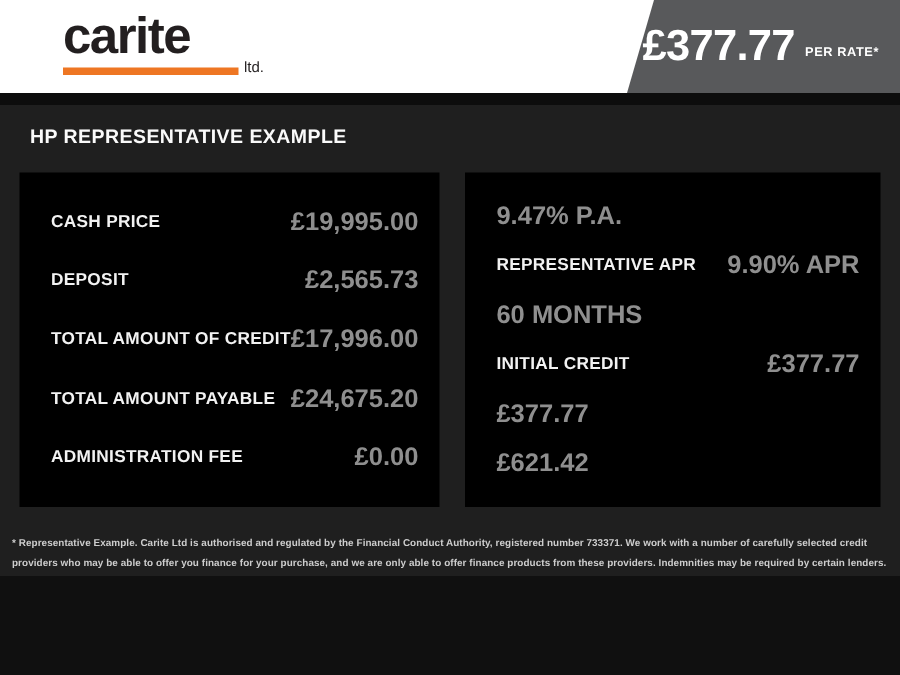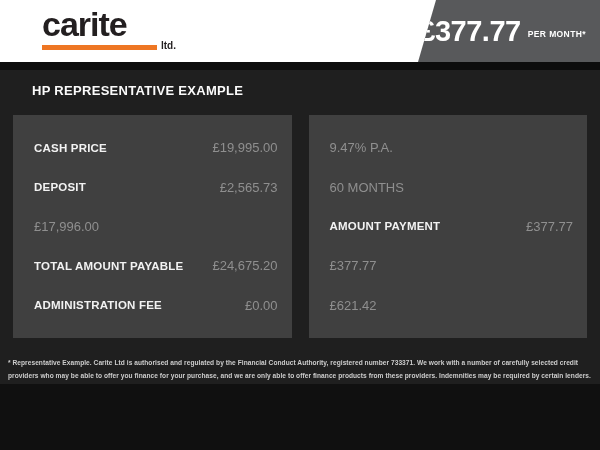--- a/index.html
+++ b/index.html
@@ -35,21 +35,21 @@
   }
   .logo-bar{
     flex:1;
     height:5px;
     background:#ee7623;
     margin-right:4px;
     margin-bottom:1px;
   }
   .logo-suffix{
     font-size:10px;
-    font-weight:700;
+    font-weight:400;
     color:#231f20;
     line-height:10px;
   }
   .price-banner{
     position:absolute;
     top:0;right:0;
     height:62px;
     width:192px;
     background:#58595b;
     clip-path:polygon(28px 0, 100% 0, 100% 100%, 10px 100%);
@@ -73,35 +73,35 @@
     margin-left:7px;
     margin-top:6px;
   }
   .black-strip{
     height:8px;
     background:#0d0d0d;
   }
   
   .section-title{
     margin:13px 0 0 0;
-    padding-left:32px;
+    padding-left:20px;
     font-size:13px;
     font-weight:700;
     letter-spacing:0.3px;
     color:#fafafa;
   }
   .panels{
     display:flex;
     gap:17px;
     padding:0 13px;
     margin-top:17px;
   }
   .panel{
     flex:1;
-    background:#404040;
+    background:#000000;
     height:223px;
     box-sizing:border-box;
     padding:13px 14px 13px 21px;
     display:flex;
     flex-direction:column;
     justify-content:space-around;
     text-align:center;
   }
   .row{
     display:flex;
@@ -109,22 +109,22 @@
     align-items:center;
   }
   .row-label{
     font-size:11.5px;
     font-weight:700;
     letter-spacing:0.2px;
     color:#f2f2f2;
     white-space:nowrap;
   }
   .row-value{
-    font-size:13px;
-    font-weight:400;
+    font-size:17px;
+    font-weight:700;
     color:#8f8f8f;
     white-space:nowrap;
   }
   .disclaimer{
     margin:19px 8px 0 8px;
     font-size:6.6px;
     font-weight:700;
     line-height:12.8px;
     letter-spacing:0.05px;
     color:#cdcdcd;
@@ -138,61 +138,66 @@
   <div class="header">
     <div class="logo">
       <div class="logo-word">carite</div>
       <div class="logo-underline-row">
         <div class="logo-bar"></div>
         <div class="logo-suffix">ltd.</div>
       </div>
     </div>
     <div class="price-banner">
       <span class="price-amount">£377.77</span>
-      <span class="price-period">PER MONTH*</span>
+      <span class="price-period">PER RATE*</span>
     </div>
   </div>
 
   <div class="black-strip"></div>
 
   <h1 class="section-title">HP REPRESENTATIVE EXAMPLE</h1>
 
   <div class="panels">
 
     <div class="panel">
       <div class="row">
         <span class="row-label">CASH PRICE</span>
         <span class="row-value">£19,995.00</span>
       </div>
       <div class="row">
         <span class="row-label">DEPOSIT</span>
         <span class="row-value">£2,565.73</span>
       </div>
       <div class="row">
+        <span class="row-label">TOTAL AMOUNT OF CREDIT</span>
         <span class="row-value">£17,996.00</span>
       </div>
       <div class="row">
         <span class="row-label">TOTAL AMOUNT PAYABLE</span>
         <span class="row-value">£24,675.20</span>
       </div>
       <div class="row">
         <span class="row-label">ADMINISTRATION FEE</span>
         <span class="row-value">£0.00</span>
       </div>
     </div>
 
     <div class="panel">
       <div class="row">
         <span class="row-value">9.47% P.A.</span>
       </div>
       <div class="row">
+        <span class="row-label">REPRESENTATIVE APR</span>
+        <span class="row-value">9.90% APR</span>
+      </div>
+      <div class="row">
         <span class="row-value">60 MONTHS</span>
       </div>
       <div class="row">
-        <span class="row-label">AMOUNT PAYMENT</span>
+        <span class="row-label">INITIAL CREDIT</span>
         <span class="row-value">£377.77</span>
       </div>
       <div class="row">
         <span class="row-value">£377.77</span>
       </div>
       <div class="row">
         <span class="row-value">£621.42</span>
       </div>
     </div>
 

